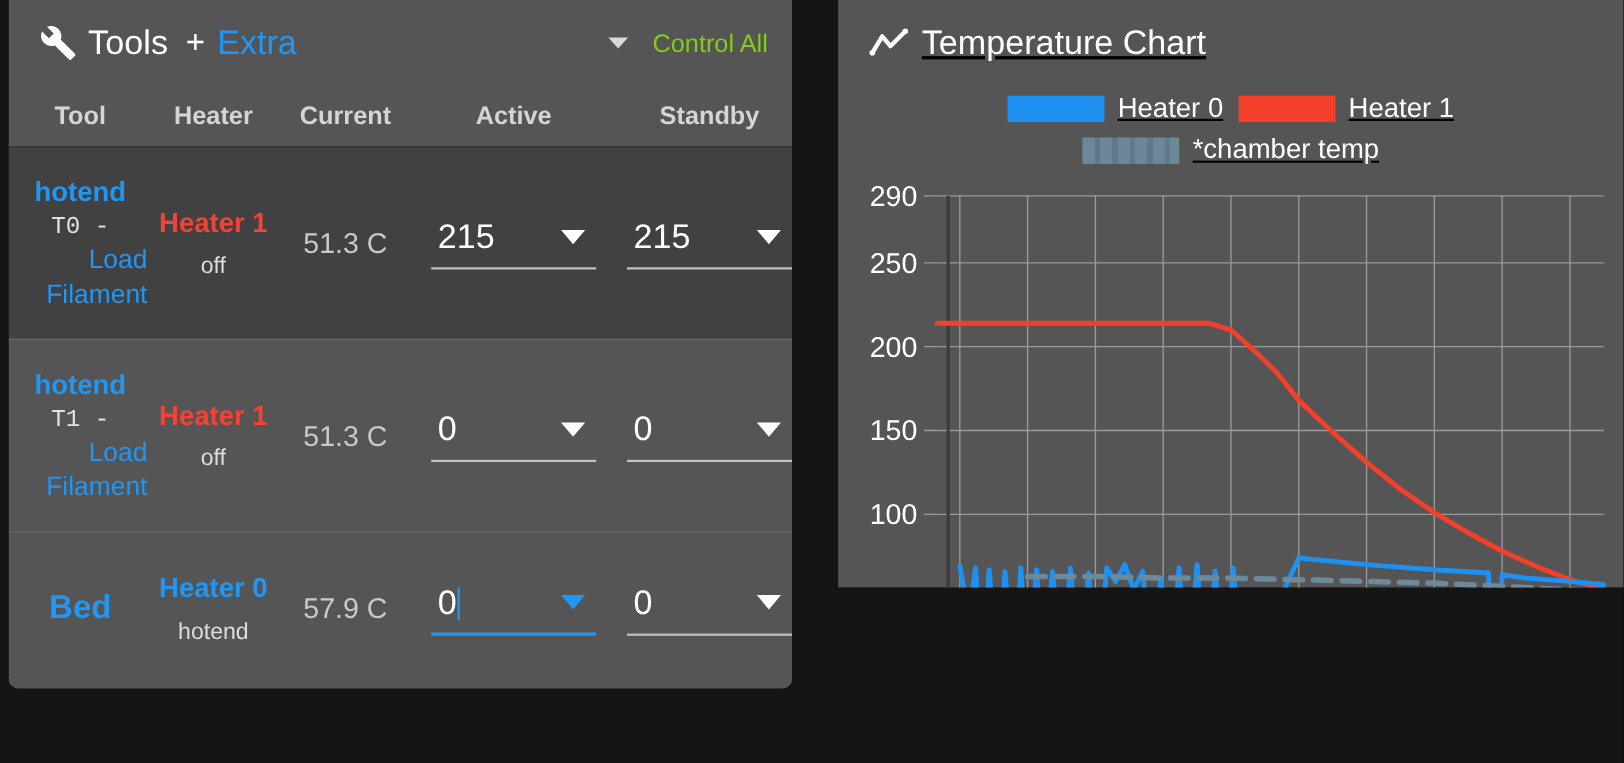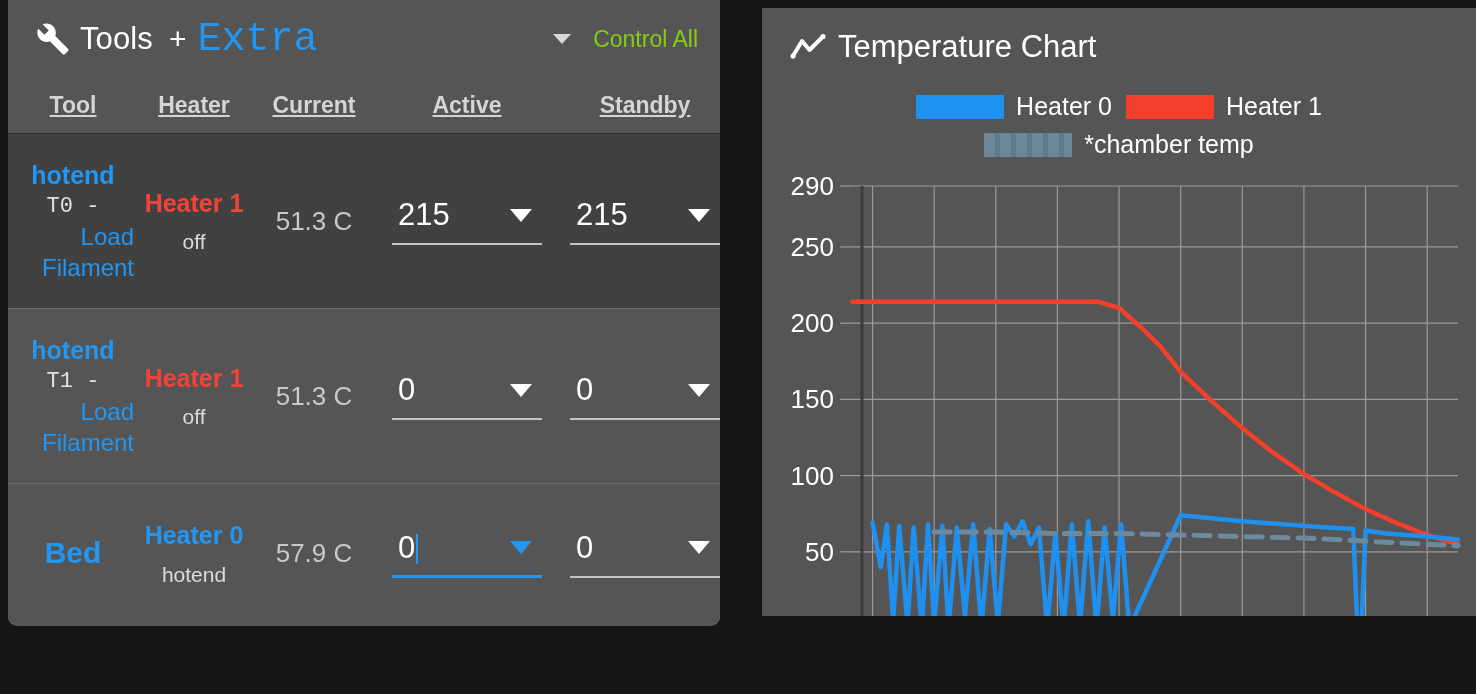--- a/index.html
+++ b/index.html
@@ -58,25 +58,24 @@
     color: #ffffff;
     letter-spacing: 0.1px;
     white-space: nowrap;
   }
   .plus-sign {
     font-size: 30px;
     color: #ffffff;
     margin: 0 11px 0 16px;
   }
   .extra-link {
-    font-size: 40px;
+    font-size: 31px;
     color: #2196f3;
     cursor: pointer;
     white-space: nowrap;
-    font-family: Liberation Mono, monospace;
   }
   .header-spacer { flex: 1 1 auto; }
   .caret-small {
     width: 0; height: 0;
     border-left: 9px solid transparent;
     border-right: 9px solid transparent;
     border-top: 10px solid #d8d8d8;
     margin-right: 22px;
     cursor: pointer;
   }
@@ -96,21 +95,21 @@
   .col-head {
     height: 55px;
     flex: 0 0 55px;
     background: #555555;
     font-size: 23px;
     font-weight: bold;
     color: #d5d5d5;
     padding: 0 0 0 0;
     box-sizing: border-box;
   }
-  .col-head > div { text-align: center; text-decoration: underline; }
+  .col-head > div { text-align: center; }
   .col-head .c-tool    { text-align: center; }
   .col-head .c-heater  { text-align: center; }
   .col-head .c-current { text-align: center; }
   .col-head .c-active  { text-align: center; }
   .col-head .c-standby { text-align: center; }
 
   .tool-row {
     min-height: 175px;
     border-top: 1px solid #6a6a6a;
     box-sizing: border-box;
@@ -212,25 +211,26 @@
     height: 30px;
     background: #2196f3;
     vertical-align: -6px;
     margin-left: 1px;
   }
 
   
   .chart-panel {
     position: absolute;
     left: 762px;
-    top: 8px;
+    top: 0;
     width: 714px;
-    height: 608px;
+    height: 534px;
     background: #555555;
     overflow: hidden;
+    text-decoration: underline;
   }
   .chart-header {
     height: 78px;
     display: flex;
     align-items: center;
     padding-left: 28px;
     box-sizing: border-box;
   }
   .chart-icon {
     width: 36px; height: 28px;

